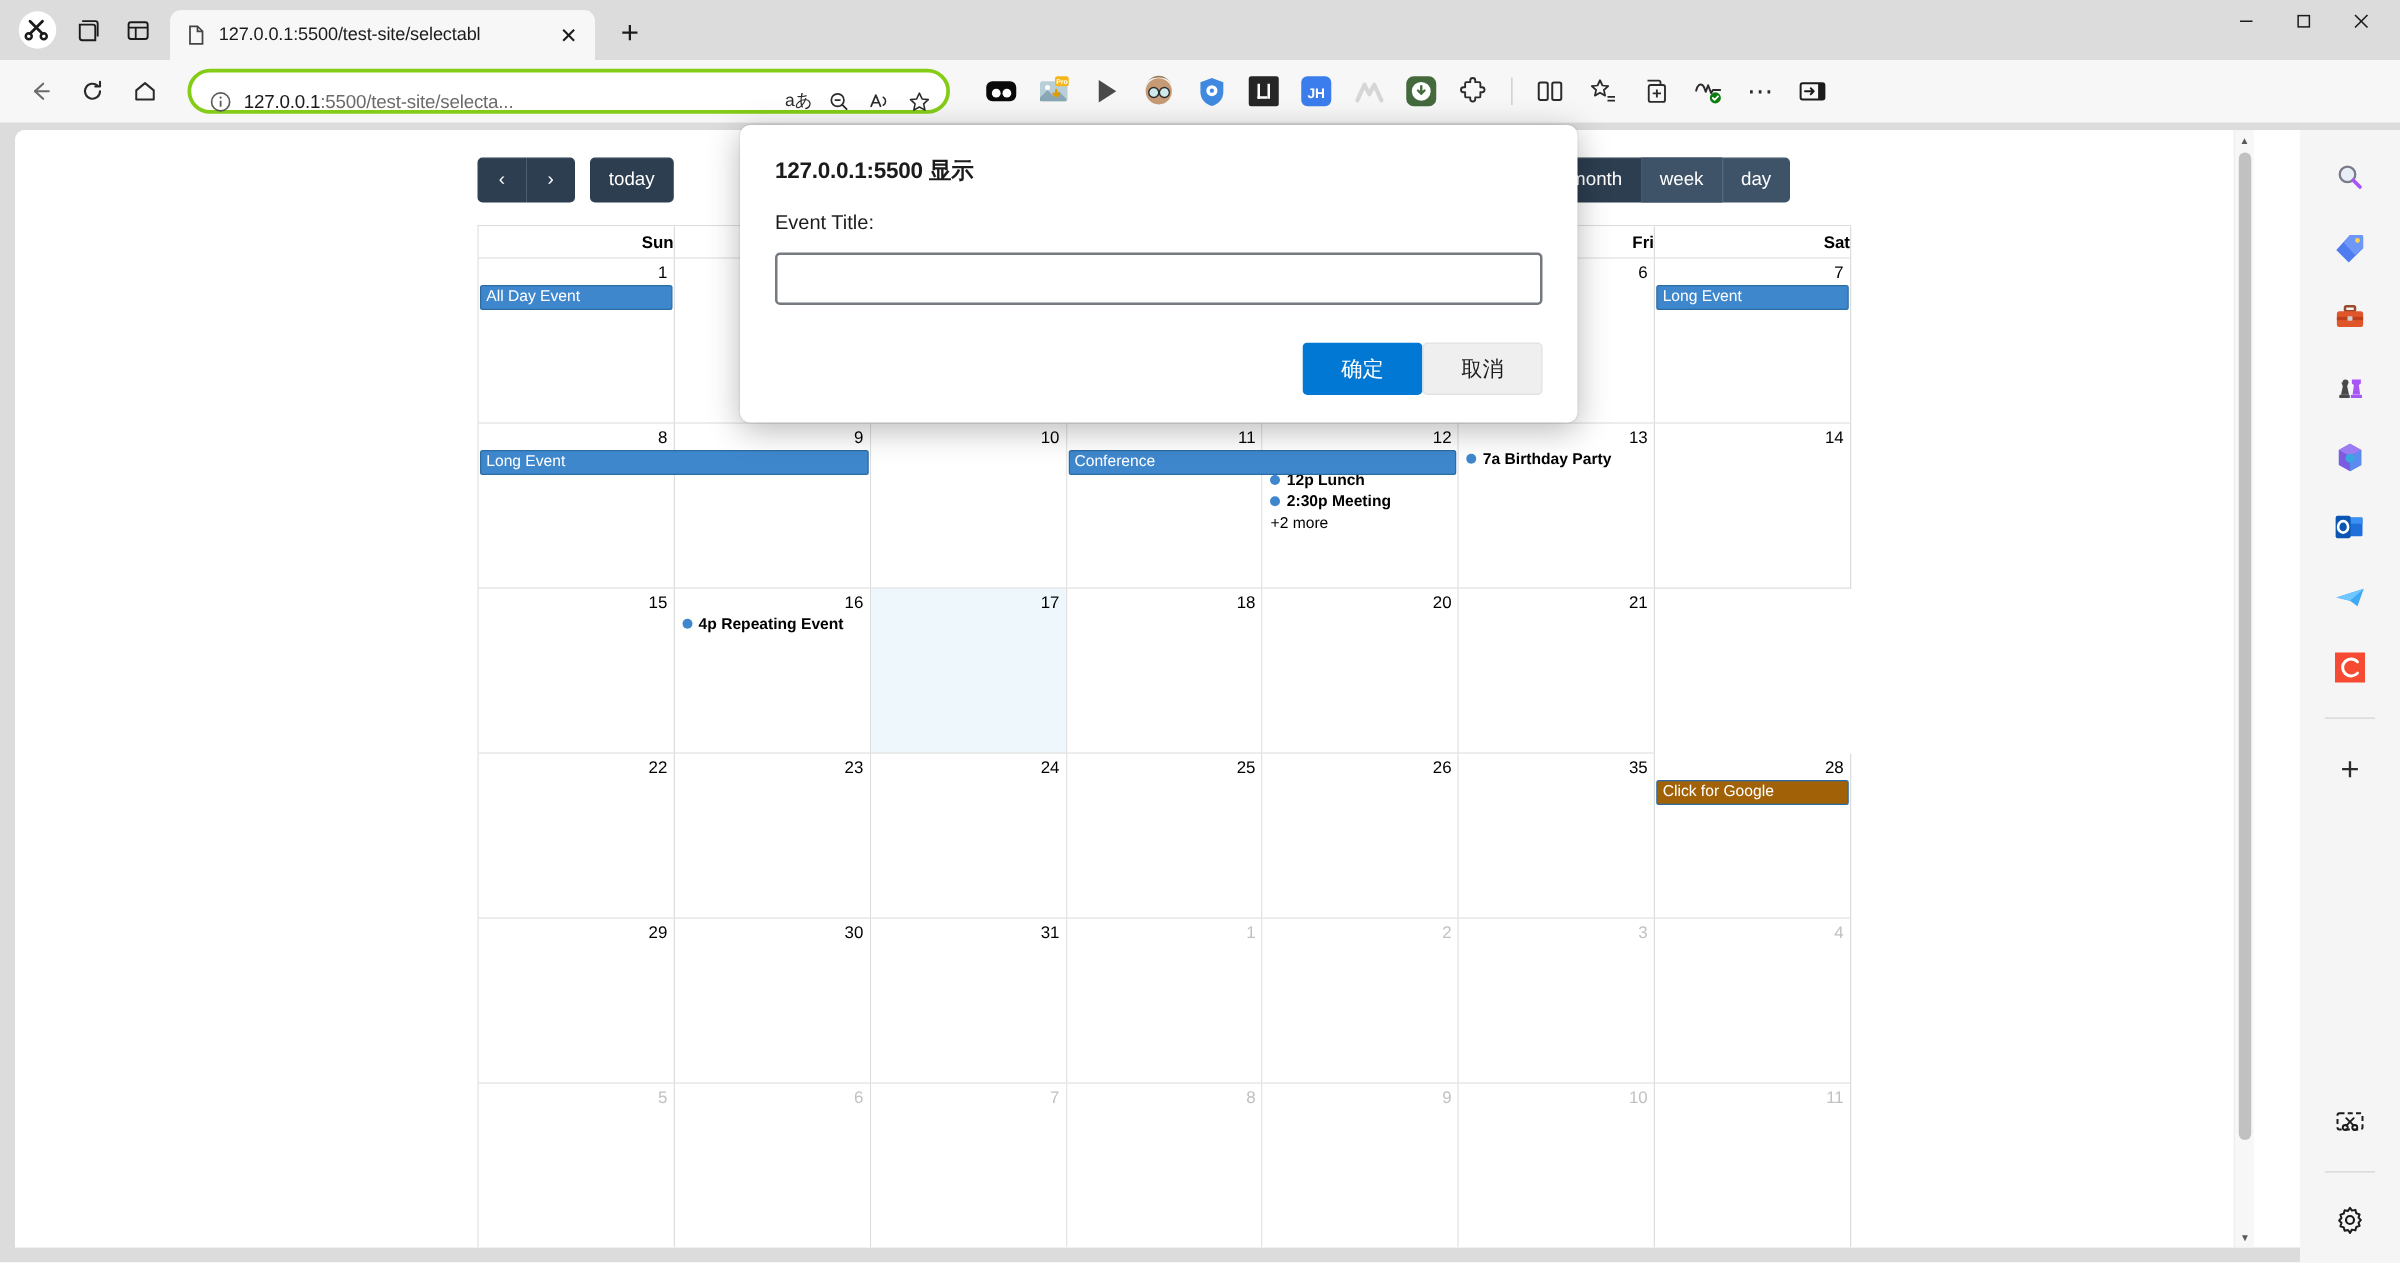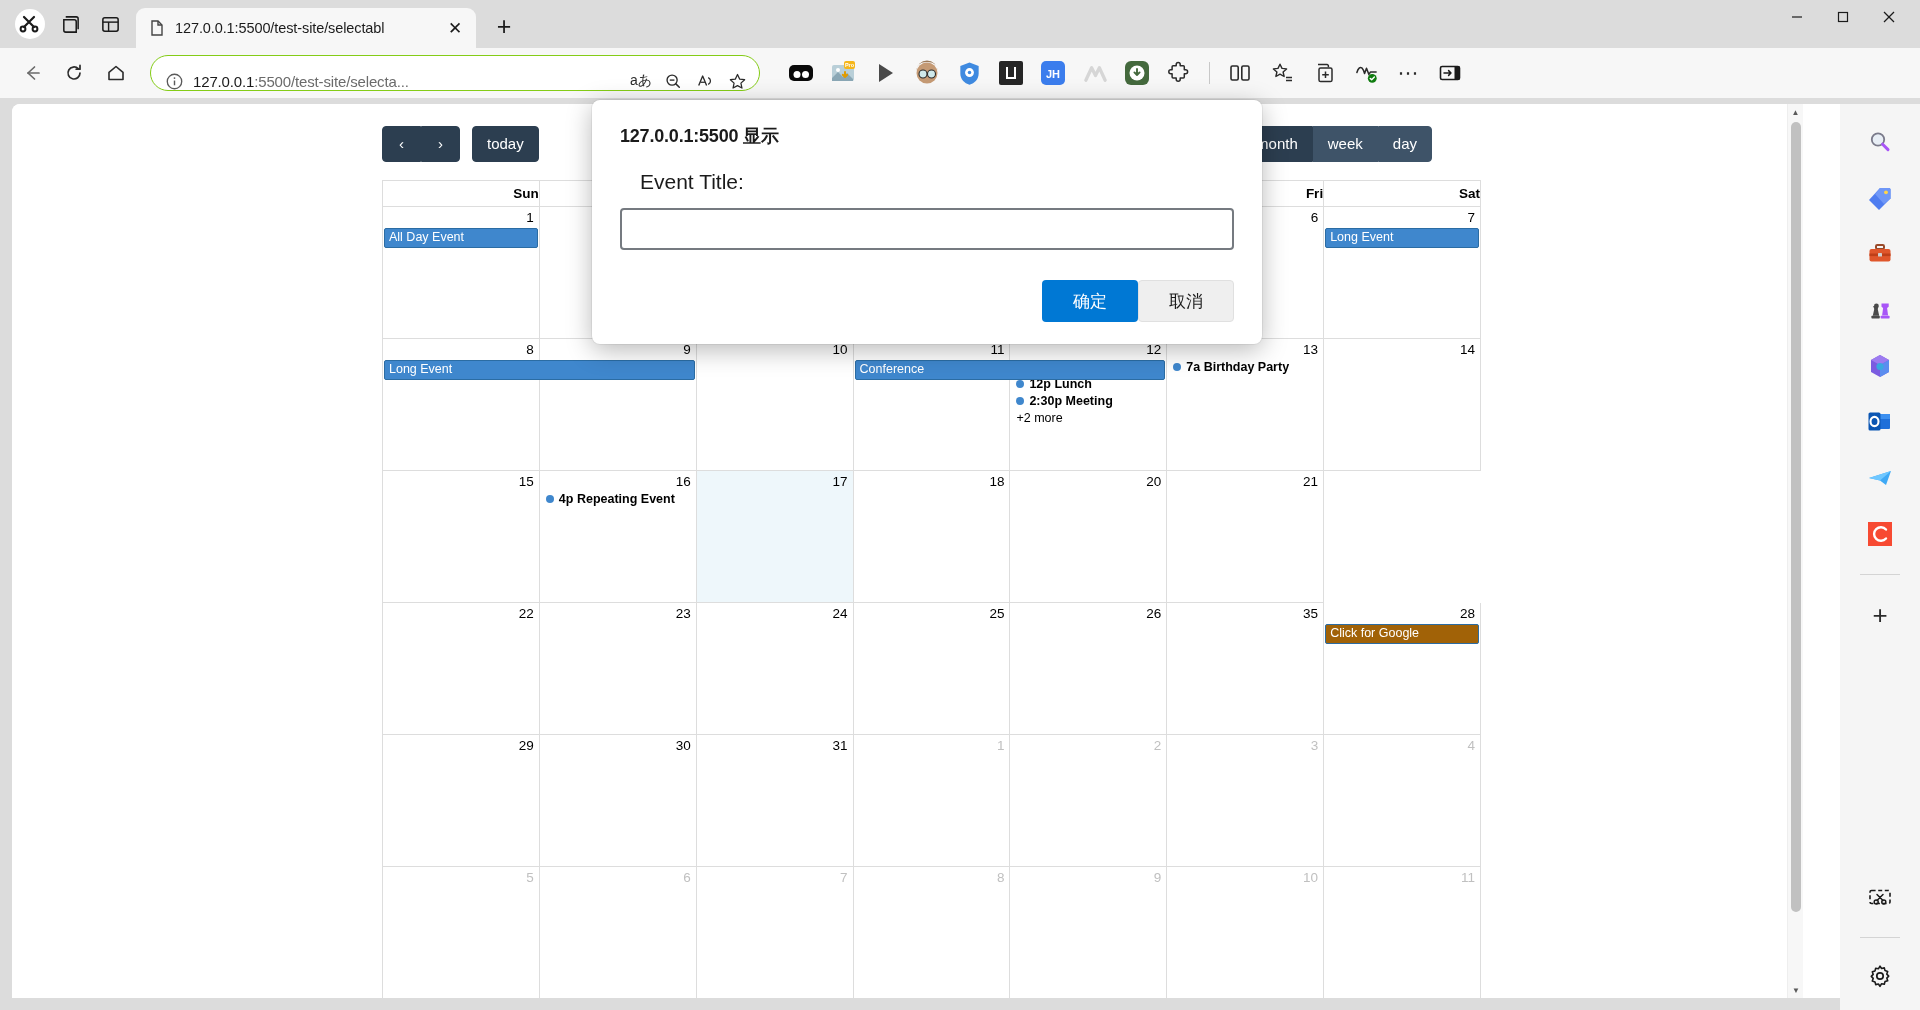--- a/index.html
+++ b/index.html
@@ -55,21 +55,21 @@
     height: 50px; background: #f7f7f7; display: flex; align-items: center;
     padding: 0 12px; gap: 2px;
   }
   .nav-btn {
     width: 40px; height: 40px; border-radius: 6px; display: flex;
     align-items: center; justify-content: center; color: #2b2b2b;
   }
   .omnibox {
     flex: 0 0 auto; width: 610px; height: 36px; background: #ffffff;
     border-radius: 18px; display: flex; align-items: center;
-    padding: 16px 6px 0 12px; margin-left: 12px; border: 1px solid #84cc16;
+    padding: 16px 6px 0 12px; margin-left: 12px; border: 3px solid #84cc16;
   }
   .omni-info { width: 22px; height: 22px; display:flex; align-items:center; justify-content:center; margin-right: 8px; }
   .omni-url {
     flex: 1 1 auto; font-size: 15px; color: #6b6b6b; white-space: nowrap;
     overflow: hidden; letter-spacing: -0.15px;
   }
   .omni-url b { color: #1b1b1b; font-weight: 400; }
   .omni-act {
     width: 32px; height: 44px; border-radius: 16px; display: flex;
     align-items: center; justify-content: center; color: #2b2b2b; flex: 0 0 32px;
@@ -168,21 +168,21 @@
   .modal {
     position: absolute; left: 592px; top: 100px; width: 670px;
     background: #ffffff; border-radius: 8px;
     box-shadow: 0 6px 26px rgba(0,0,0,0.28), 0 0 0 1px rgba(0,0,0,0.05);
     padding: 24px 28px 22px 28px; z-index: 60;
   }
   .modal-title {
     font-size: 18px; font-weight: bold; color: #1b1b1b; margin-bottom: 22px;
     letter-spacing: -0.2px;
   }
-  .modal-label { font-size: 21px; color: #1b1b1b; margin-bottom: 14px; margin-left: 20px; }
+  .modal-label { font-size: 16px; color: #1b1b1b; margin-bottom: 14px; }
   .modal-input {
     width: 100%; height: 42px; border: 2px solid #757a80; border-radius: 4px;
     background: #fff; font-size: 15px; padding: 0 10px;
     font-family: "Liberation Sans", sans-serif; outline: none;
   }
   .modal-actions {
     display: flex; justify-content: flex-end; margin-top: 30px;
   }
   .mbtn {
     min-width: 96px; height: 42px; border-radius: 4px; font-size: 17px;

